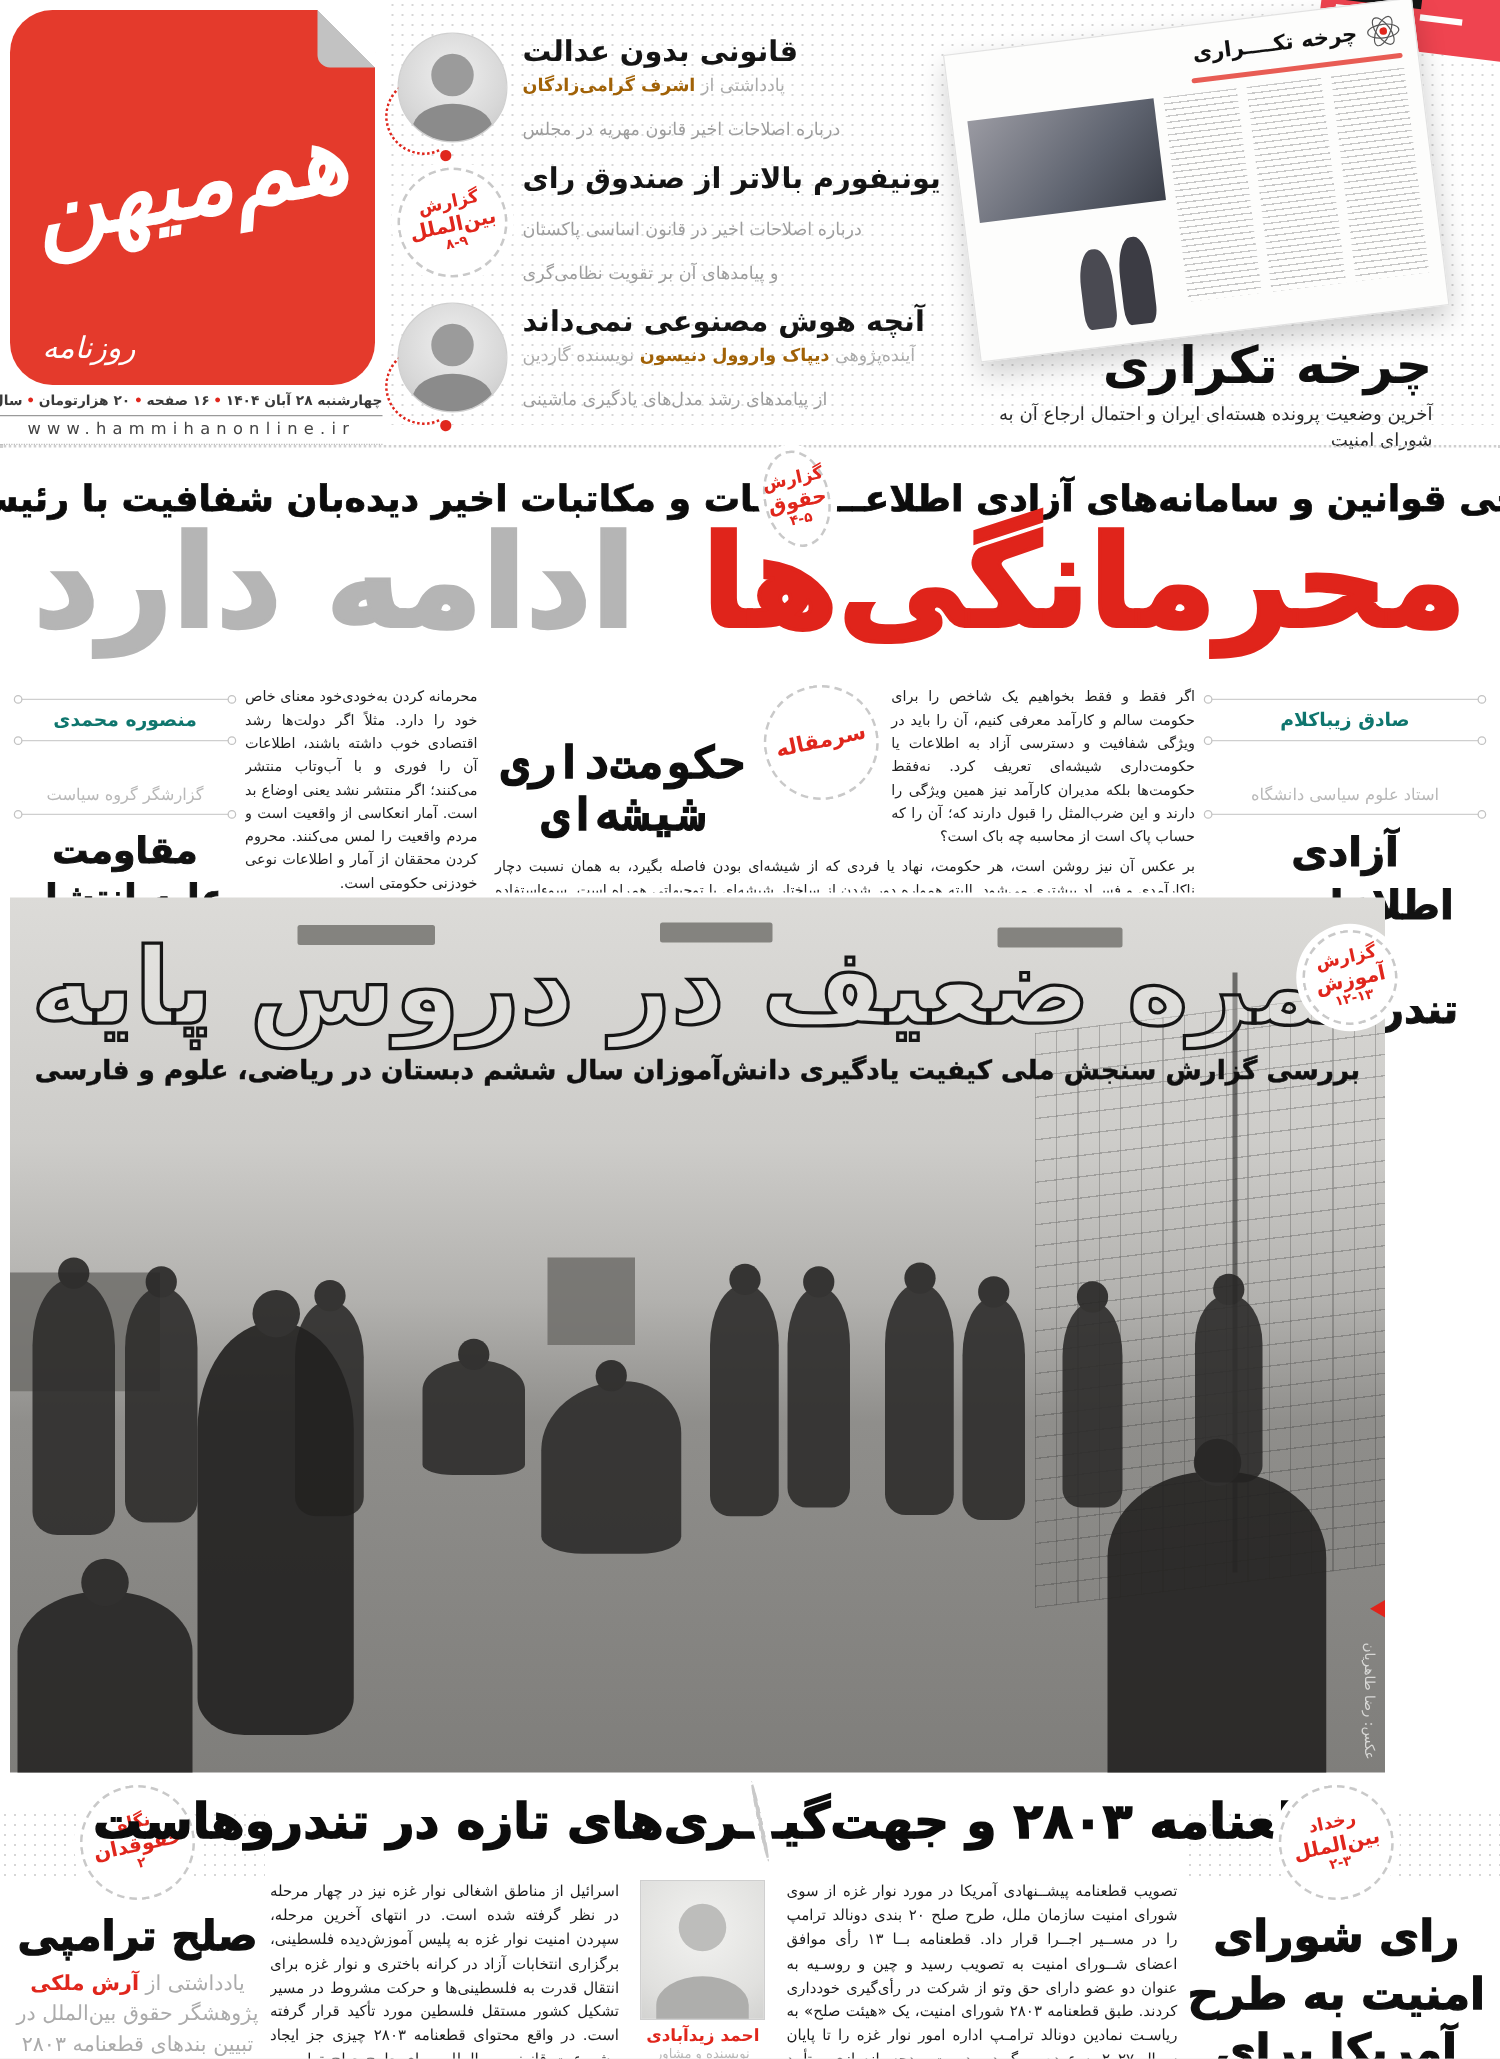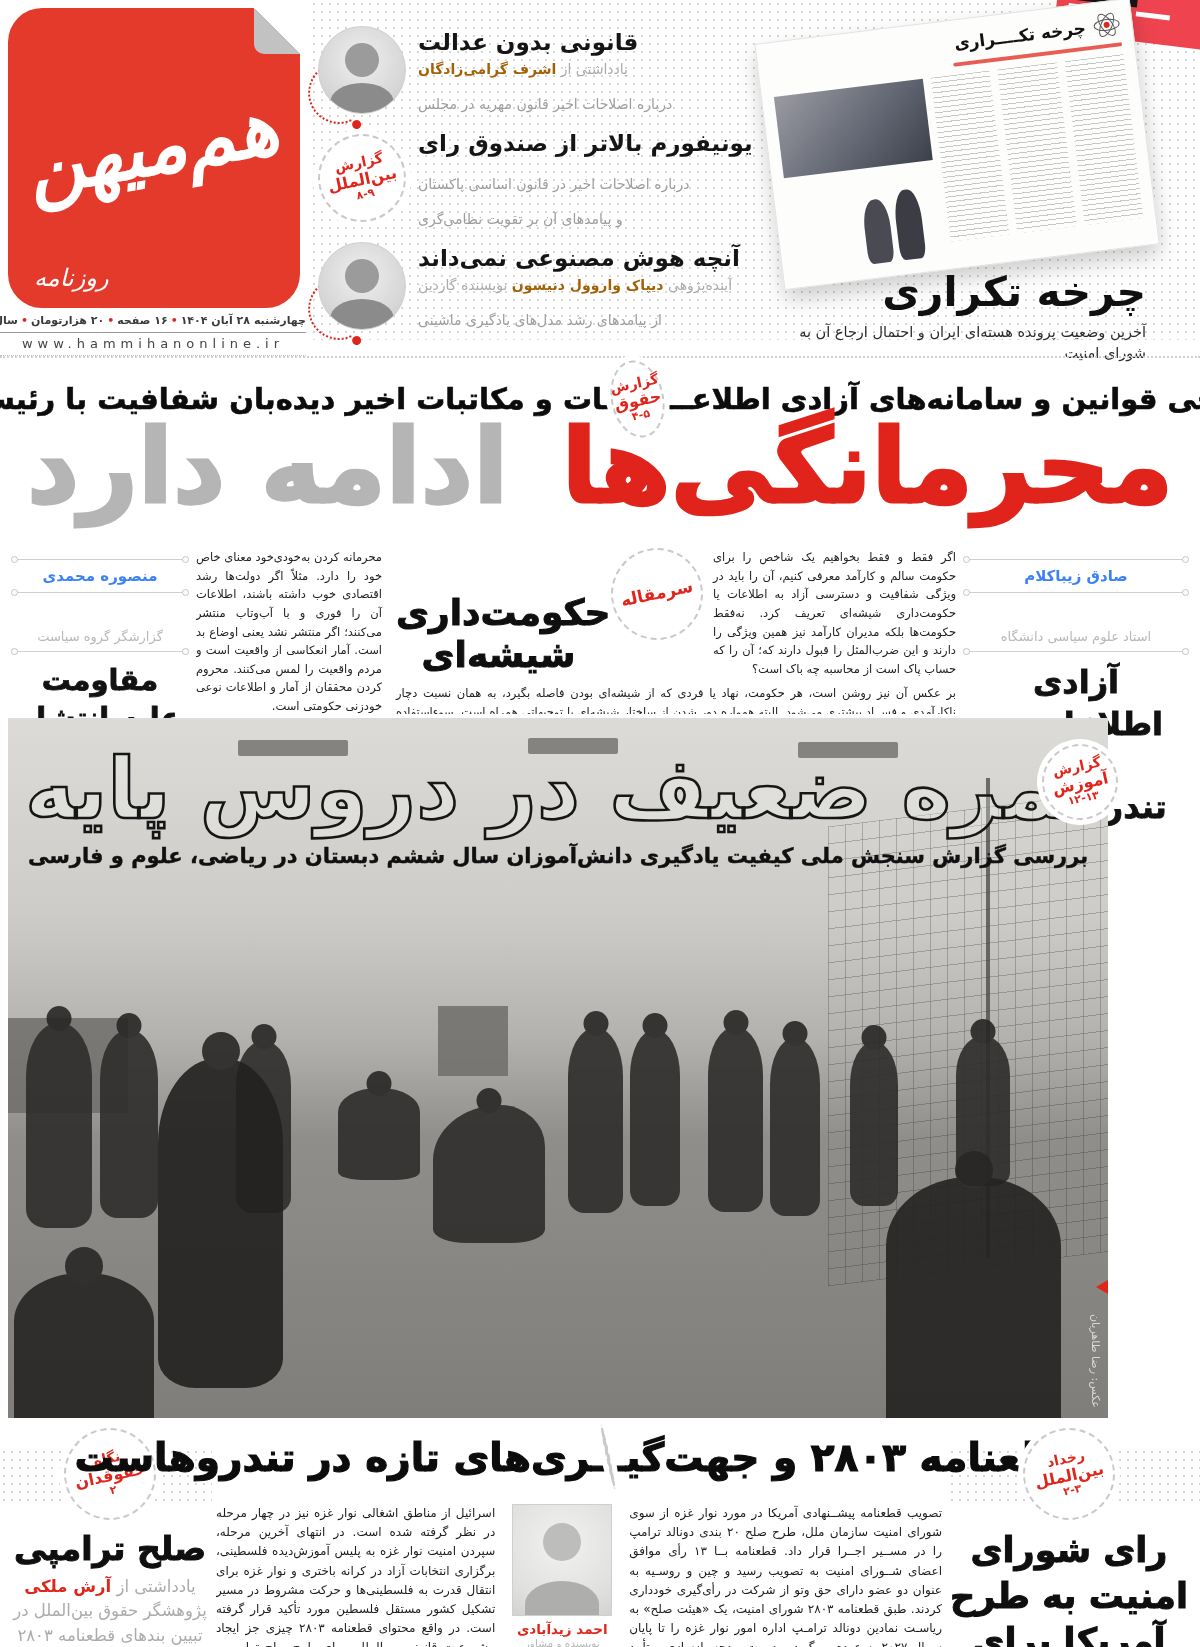--- a/index.html
+++ b/index.html
@@ -105,34 +105,34 @@
   .mh-gray { color:#b5b5b5; -webkit-text-stroke:3px #b5b5b5; }
 
   
   .op-col { position:absolute; top:552px; text-align:center; }
   .op-left { left:10px; width:180px; }
   .op-right { left:962px; width:228px; }
   .h-rule { position:relative; height:1px; background:#cfcfcf; margin:7px 4px; }
   .h-rule::before,.h-rule::after { content:""; position:absolute; top:-3px; width:5px; height:5px;
     border:1px solid #c2c2c2; border-radius:50%; background:#fff; }
   .h-rule::before { right:-3px; } .h-rule::after { left:-3px; }
-  .op-author { font-size:15px; font-weight:bold; color:#3b82f6; }
+  .op-author { font-size:15px; font-weight:bold; color:#0f766e; }
   .op-role { font-size:13px; color:#b8b8b8;margin-top:36px; }
   .op-title { margin-top:10px; font-size:29px; font-weight:bold; color:#121212; line-height:1.3;
     -webkit-text-stroke:0.8px #121212; }
   .op-right .op-title { font-size:32px; }
 
   .editorial { position:absolute; left:196px; top:548px; width:760px; height:166px; overflow:hidden;
     display:flex; gap:14px; direction:ltr; }
   .ed-colleft { width:186px; flex:0 0 auto; font-size:11.5px; color:#222; text-align:justify;
     line-height:1.62; direction:rtl; }
   .ed-main { flex:1; }
   .ed-top { display:flex; gap:10px; direction:ltr; align-items:flex-start; }
   .ed-title { width:205px; font-size:36px; font-weight:bold; color:#0f0f0f; text-align:center;
-    line-height:1.18; margin-top:44px; -webkit-text-stroke:1px #0f0f0f; }
+    line-height:1.18; margin-top:44px;font-family:Liberation Mono, monospace; -webkit-text-stroke:1px #0f0f0f; }
   .ed-badge { width:92px; height:92px; flex:0 0 auto; font-size:17px; }
   .ed-para1 { flex:1; font-size:11.5px; color:#222; text-align:justify; line-height:1.62; direction:rtl; }
   .ed-bottom { margin-top:6px; font-size:11.5px; color:#222; text-align:justify; line-height:1.62; direction:rtl; }
 
   
   .photo { position:absolute; left:8px; top:718px; width:1100px; height:700px; overflow:hidden;
     background:
       linear-gradient(180deg, #dcdbd8 0%, #cdccc9 28%, #b2b1ae 46%, #8f8e8b 60%, #7f7e7b 100%); }
   .win { position:absolute; background:#84837f; height:16px; border-radius:2px; }
   .net { position:absolute; right:-20px; top:90px; width:300px; height:460px; opacity:.45; transform:skewY(-7deg);

